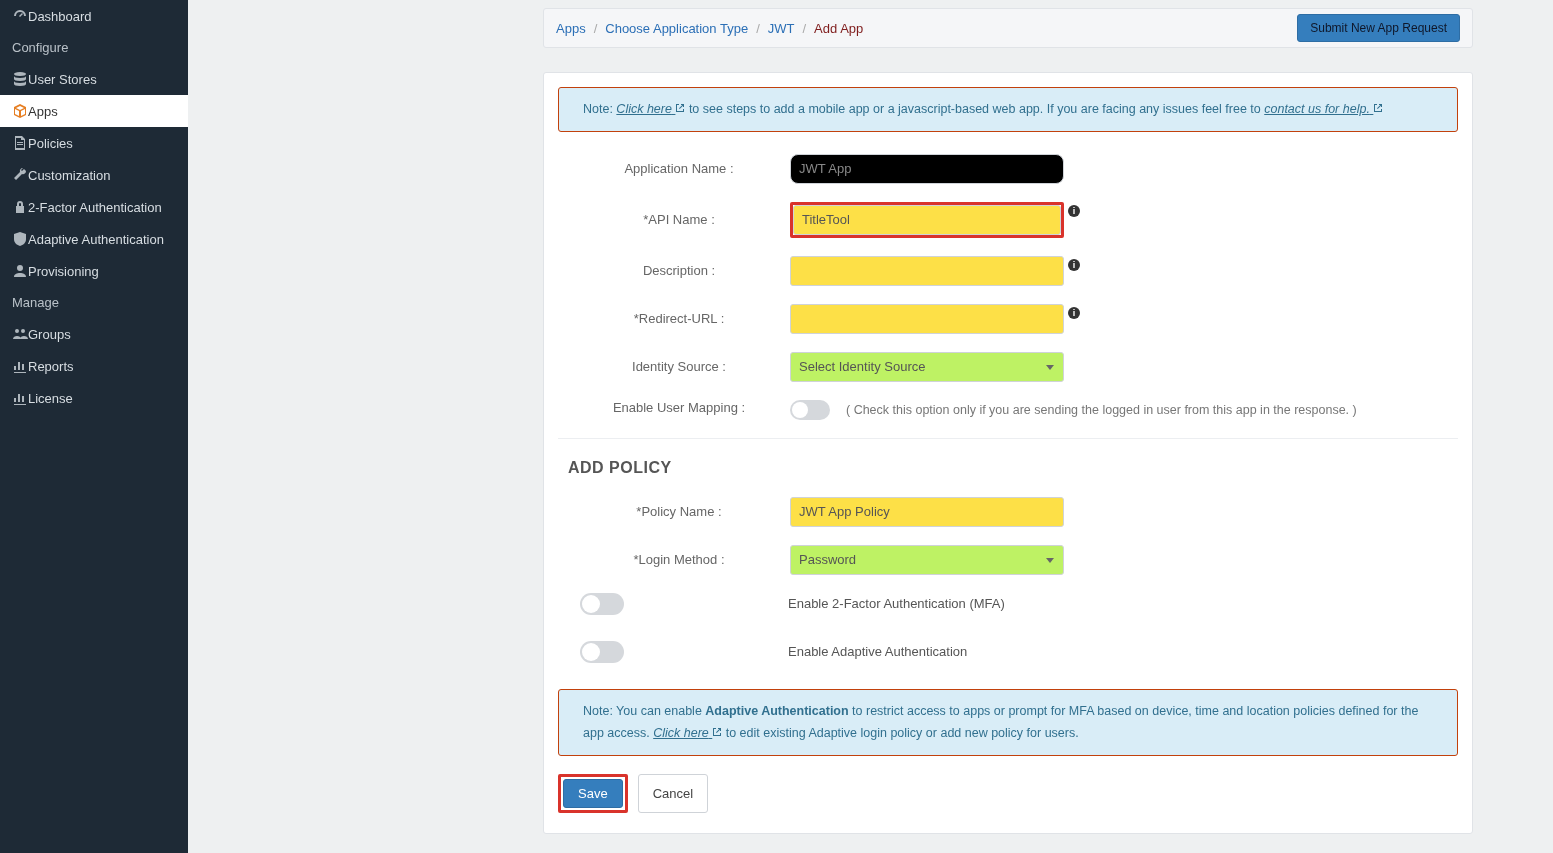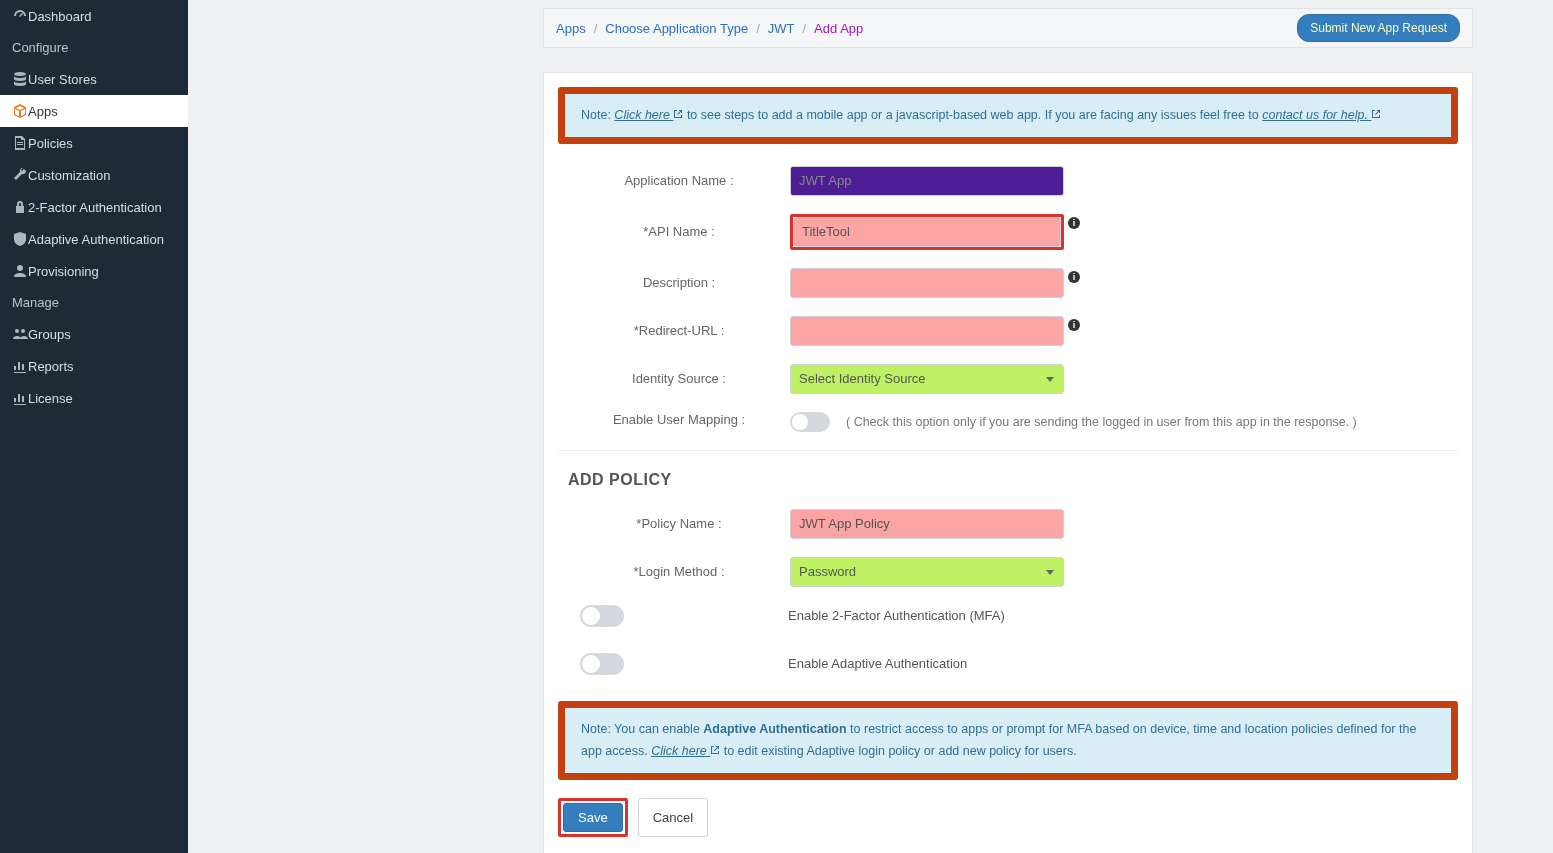--- a/index.html
+++ b/index.html
@@ -18,39 +18,39 @@
 
 
 .main { flex: 1; padding: 0 0 20px 20px; }
 .content-wrap { max-width: 930px; margin-left: 335px; margin-top: 8px; }
 
 
 .crumb-bar { height: 40px; background: #f5f6f8; border: 1px solid #e0e3e7; border-radius: 3px; display: flex; align-items: center; justify-content: space-between; padding: 0 12px; }
 .crumbs { display: flex; align-items: center; gap: 8px; font-size: 13px; }
 .crumbs a { color: #2b6fb6; text-decoration: none; }
 .crumbs .sep { color: #aaa; }
-.crumbs .cur { color: #a21caf; }
-.btn-submit { background: #357ebd; color: #fef9c3; border: 1px solid #2e6da4; padding: 6px 12px; border-radius: 12px; font-size: 12px; cursor: pointer; }
+.crumbs .cur { color: #7f1d1d; }
+.btn-submit { background: #357ebd; color: #0f172a; border: 1px solid #2e6da4; padding: 6px 12px; border-radius: 3px; font-size: 12px; cursor: pointer; }
 
 
 .panel { background: #fff; border: 1px solid #e0e3e7; border-radius: 3px; padding: 14px 14px 20px 14px; margin-top: 24px; }
 
 
-.note-box { background: #d9edf7; border: 7px solid #c2410c; color: #31708f; border-radius: 3px; padding: 10px 16px; font-size: 12.5px; line-height: 1.8; }
+.note-box { background: #d9edf7; border: 1px solid #c2410c; color: #31708f; border-radius: 3px; padding: 10px 24px; font-size: 12.5px; line-height: 1.8; }
 .note-box a { color: #31708f; font-style: italic; text-decoration: underline; }
 .note-box .ext-icon { display: inline-block; width: 10px; height: 10px; vertical-align: baseline; }
 
 
 .form-area { padding: 22px 10px 0 10px; }
 .frow { display: flex; align-items: center; margin-bottom: 18px; }
 .flabel { width: 222px; color: #666; font-size: 13px; text-align: center; }
 .flabel .req { color: #666; }
 .fcontrol { width: 274px; position: relative; }
-.fcontrol input[type=text], .fcontrol select { width: 100%; height: 30px; border: 1px solid #cfd3d8; border-radius: 3px; padding: 0 8px; font-size: 13px; color: #555; background: #fca5a5; }
-.fcontrol input[readonly] { background: #4c1d95; color: #888; }
+.fcontrol input[type=text], .fcontrol select { width: 100%; height: 30px; border: 1px solid #cfd3d8; border-radius: 3px; padding: 0 8px; font-size: 13px; color: #555; background: #fde047; }
+.fcontrol input[readonly] { background: #000000; color: #888; border-radius: 8px; }
 .fcontrol select { appearance: none; -webkit-appearance: none; background: #bef264; padding-right: 24px; }
 .select-wrap { position: relative; }
 .select-wrap::after { content: ""; position: absolute; right: 10px; top: 13px; width: 0; height: 0; border-left: 4px solid transparent; border-right: 4px solid transparent; border-top: 5px solid #666; pointer-events: none; }
 .info-icon { position: absolute; right: -16px; top: 3px; width: 12px; height: 12px; background: #333; color: #fff; border-radius: 50%; font-size: 9px; line-height: 12px; text-align: center; font-weight: bold; }
 
 
 .highlight-box { border: 3px solid #d9332b; padding: 0; border-radius: 2px; }
 .highlight-box input { border: 1px solid #cfd3d8; }
 
 

